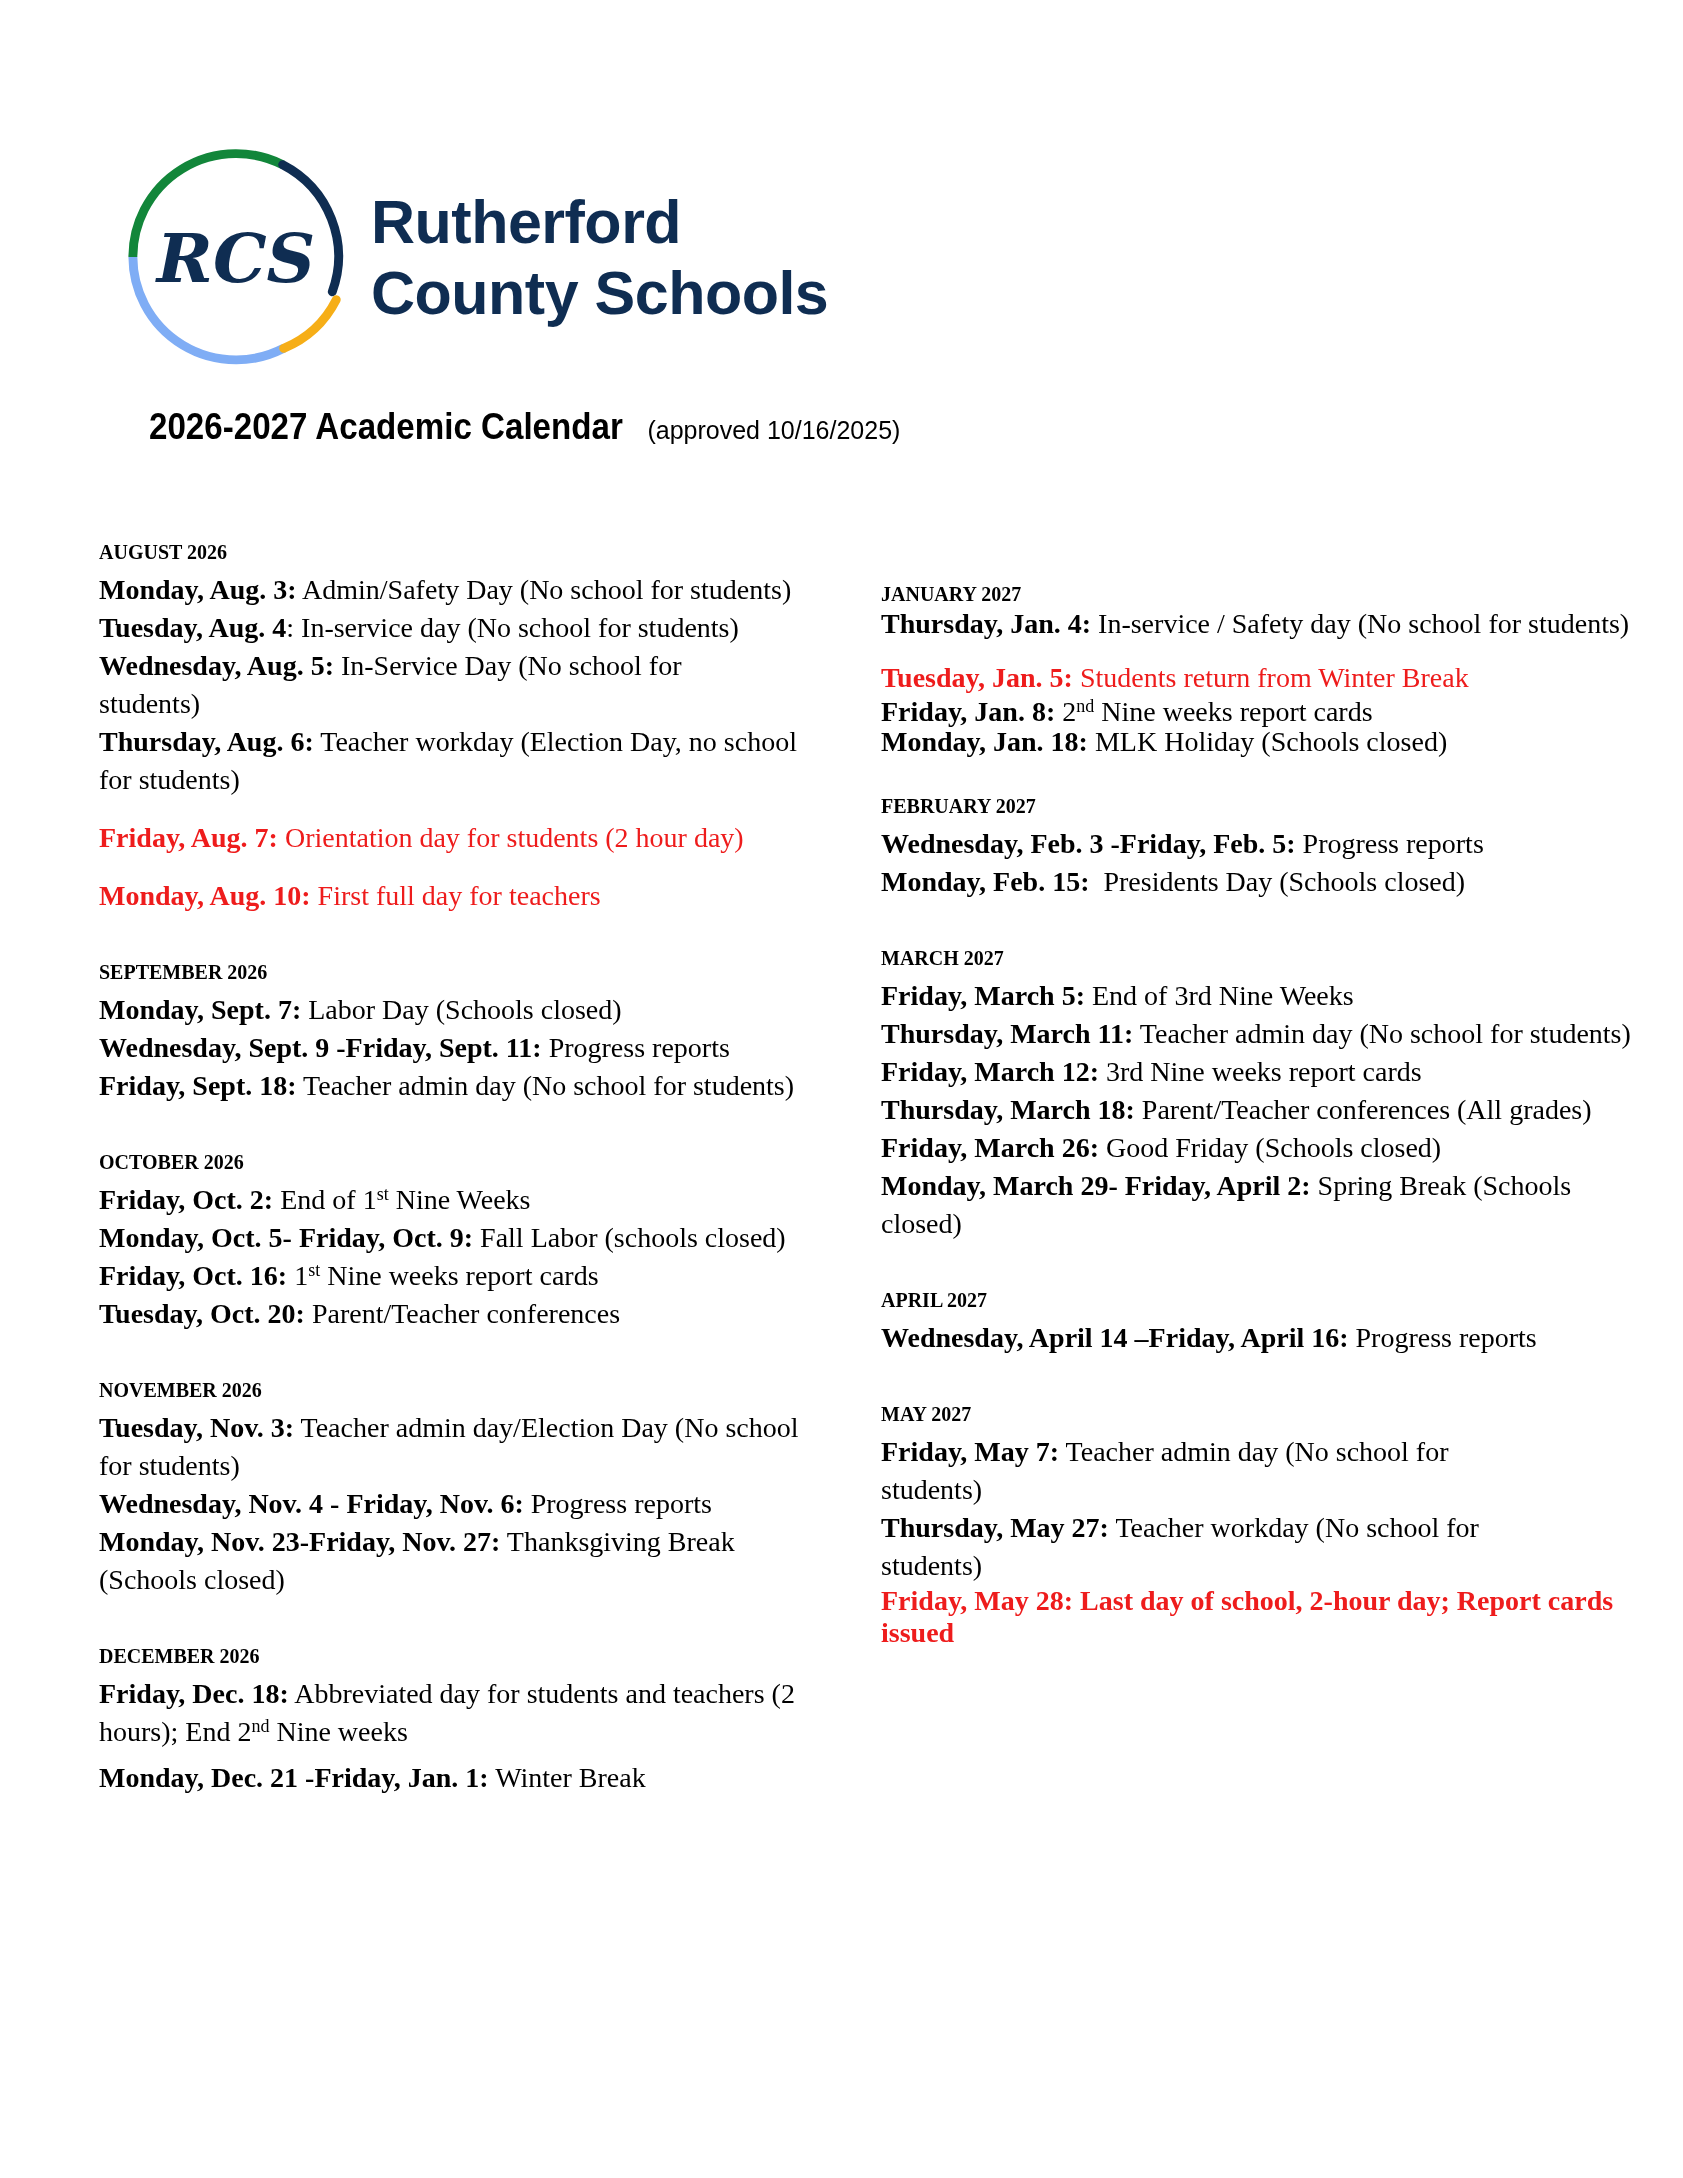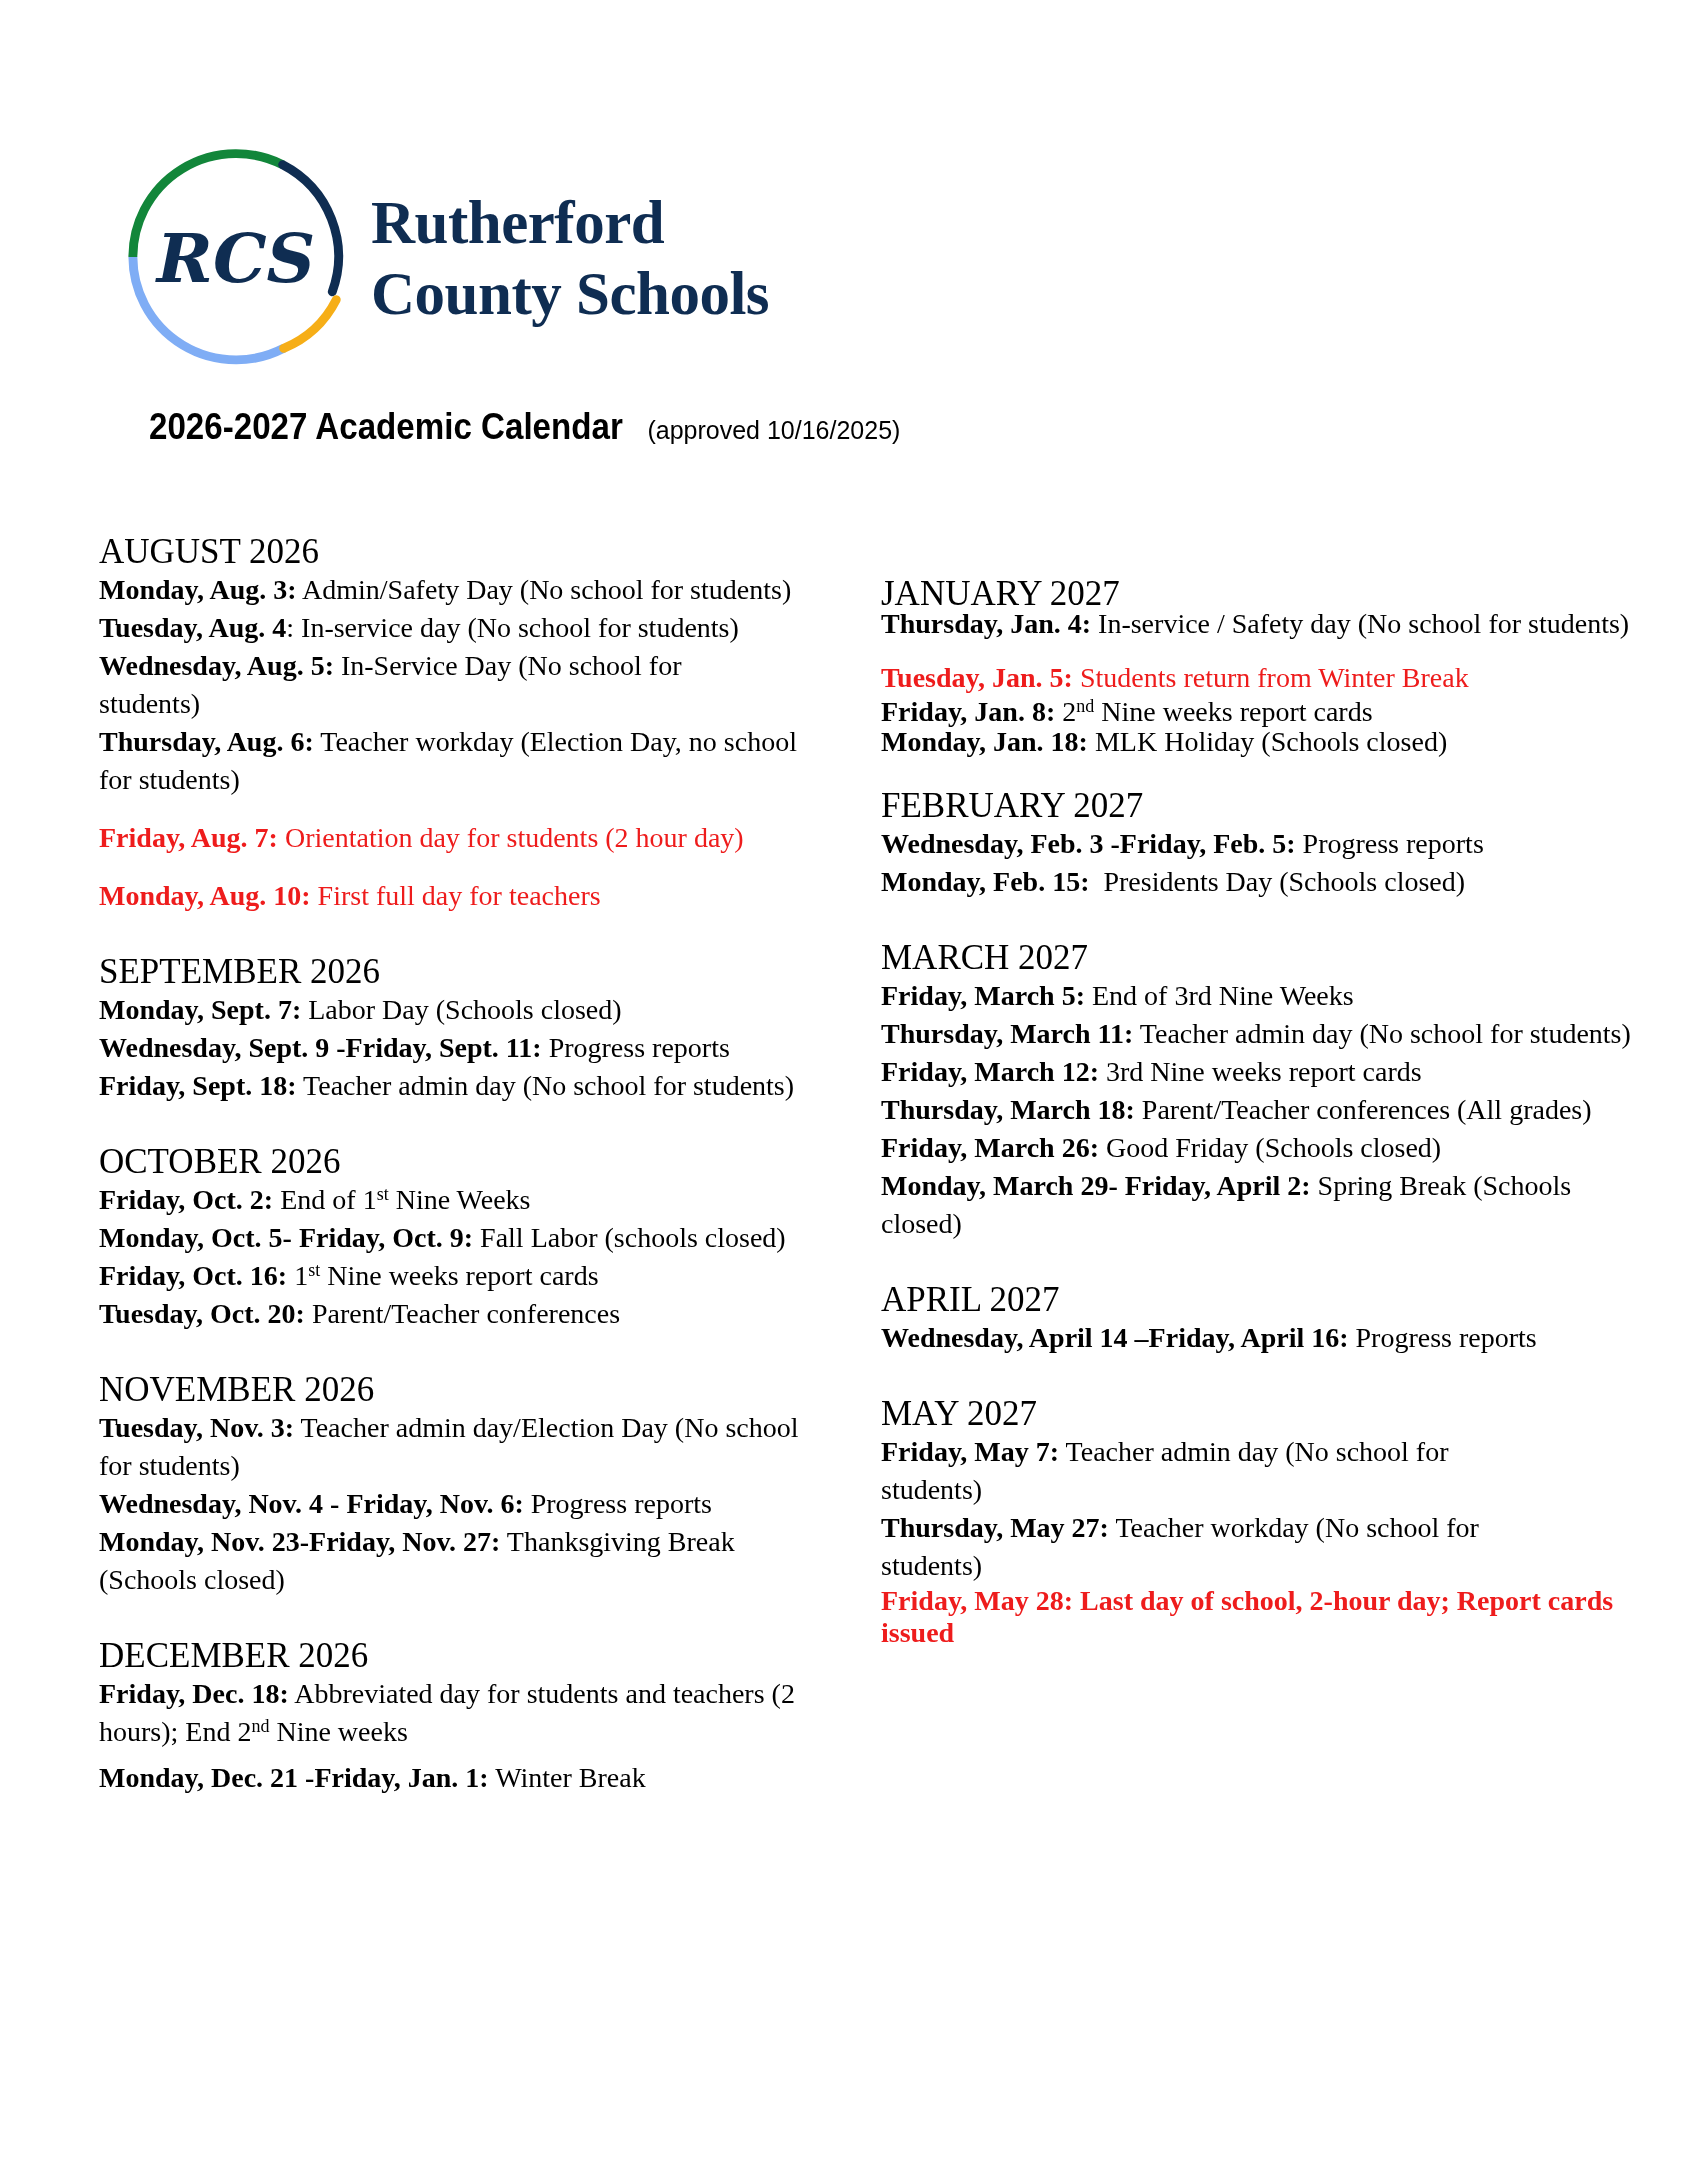--- a/index.html
+++ b/index.html
@@ -1,31 +1,31 @@
 <!DOCTYPE html>
 <html><head>
 <meta charset="utf-8">
 <style>
   html, body { margin: 0; padding: 0; background: #ffffff; }
   body { width: 1683px; height: 2178px; position: relative; overflow: hidden;
          font-family: "Liberation Serif", "DejaVu Serif", serif; color: #000; }
   .logo { position: absolute; left: 119px; top: 133px; width: 891px; height: 257px; }
   .logo svg { position: absolute; left: 0; top: 0; }
-  .logo-text { position: absolute; left: 252px; top: 54px; font-family: Liberation Serif, serif;
+  .logo-text { position: absolute; left: 252px; top: 54px; font-family: Liberation Sans, sans-serif;
                font-weight: bold; color: #0f2d52; font-size: 61px; line-height: 71px; letter-spacing: -0.5px; }
   .logo-text div { white-space: nowrap; }
   .title-row { position: absolute; left: 149px; top: 406px; white-space: nowrap;
                font-family: "Liberation Sans", "DejaVu Sans", sans-serif; }
   .title { font-size: 36px; font-weight: bold; display: inline-block; transform: scaleX(0.92); transform-origin: left; }
   .approved { font-size: 25px; margin-left: 19px; display: inline-block; position: relative; left: -40px; }
   .col { position: absolute; width: 733px; font-size: 28px; line-height: 38px; }
   .col.left { left: 99px; top: 533px; width: 713px; }
   .col.right { left: 881px; top: 579px; width: 752px; }
   .month { margin-bottom: 0; }
-  .month-heading { font-weight: normal; font-size: 35px; }
+  .month-heading { font-weight: bold; font-size: 20px; }
   .event { }
   .event .d { font-weight: bold; }
   .event.red { color: #ee1c1c; margin-top: 20px; }
   .event.red-bold { color: #ee1c1c; font-weight: bold; }
   .gap-lg { height: 38px; }
   .gap-md { height: 30px; }
   .gap-sm { height: 8px; }
   sup { font-size: 18px; line-height: 0; vertical-align: 9px; }
   .tight { line-height: 30px; }
 </style>

